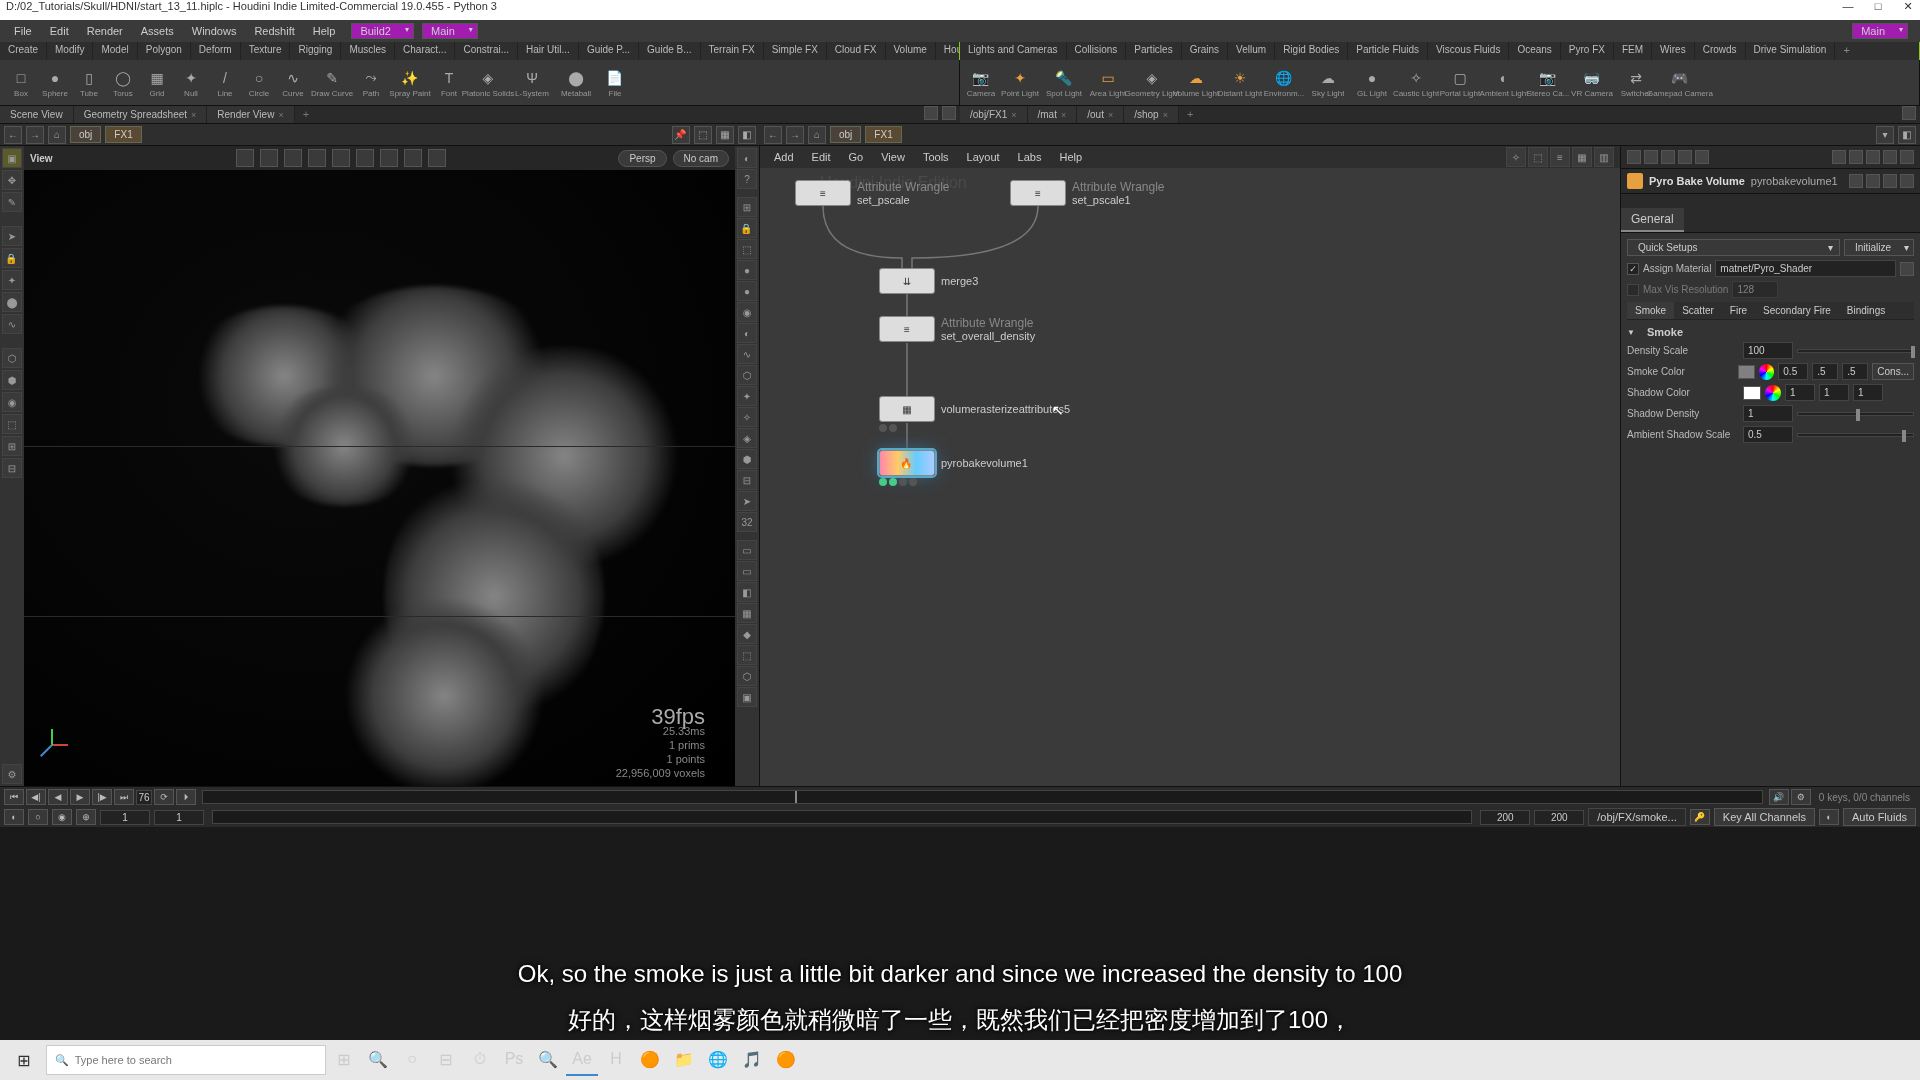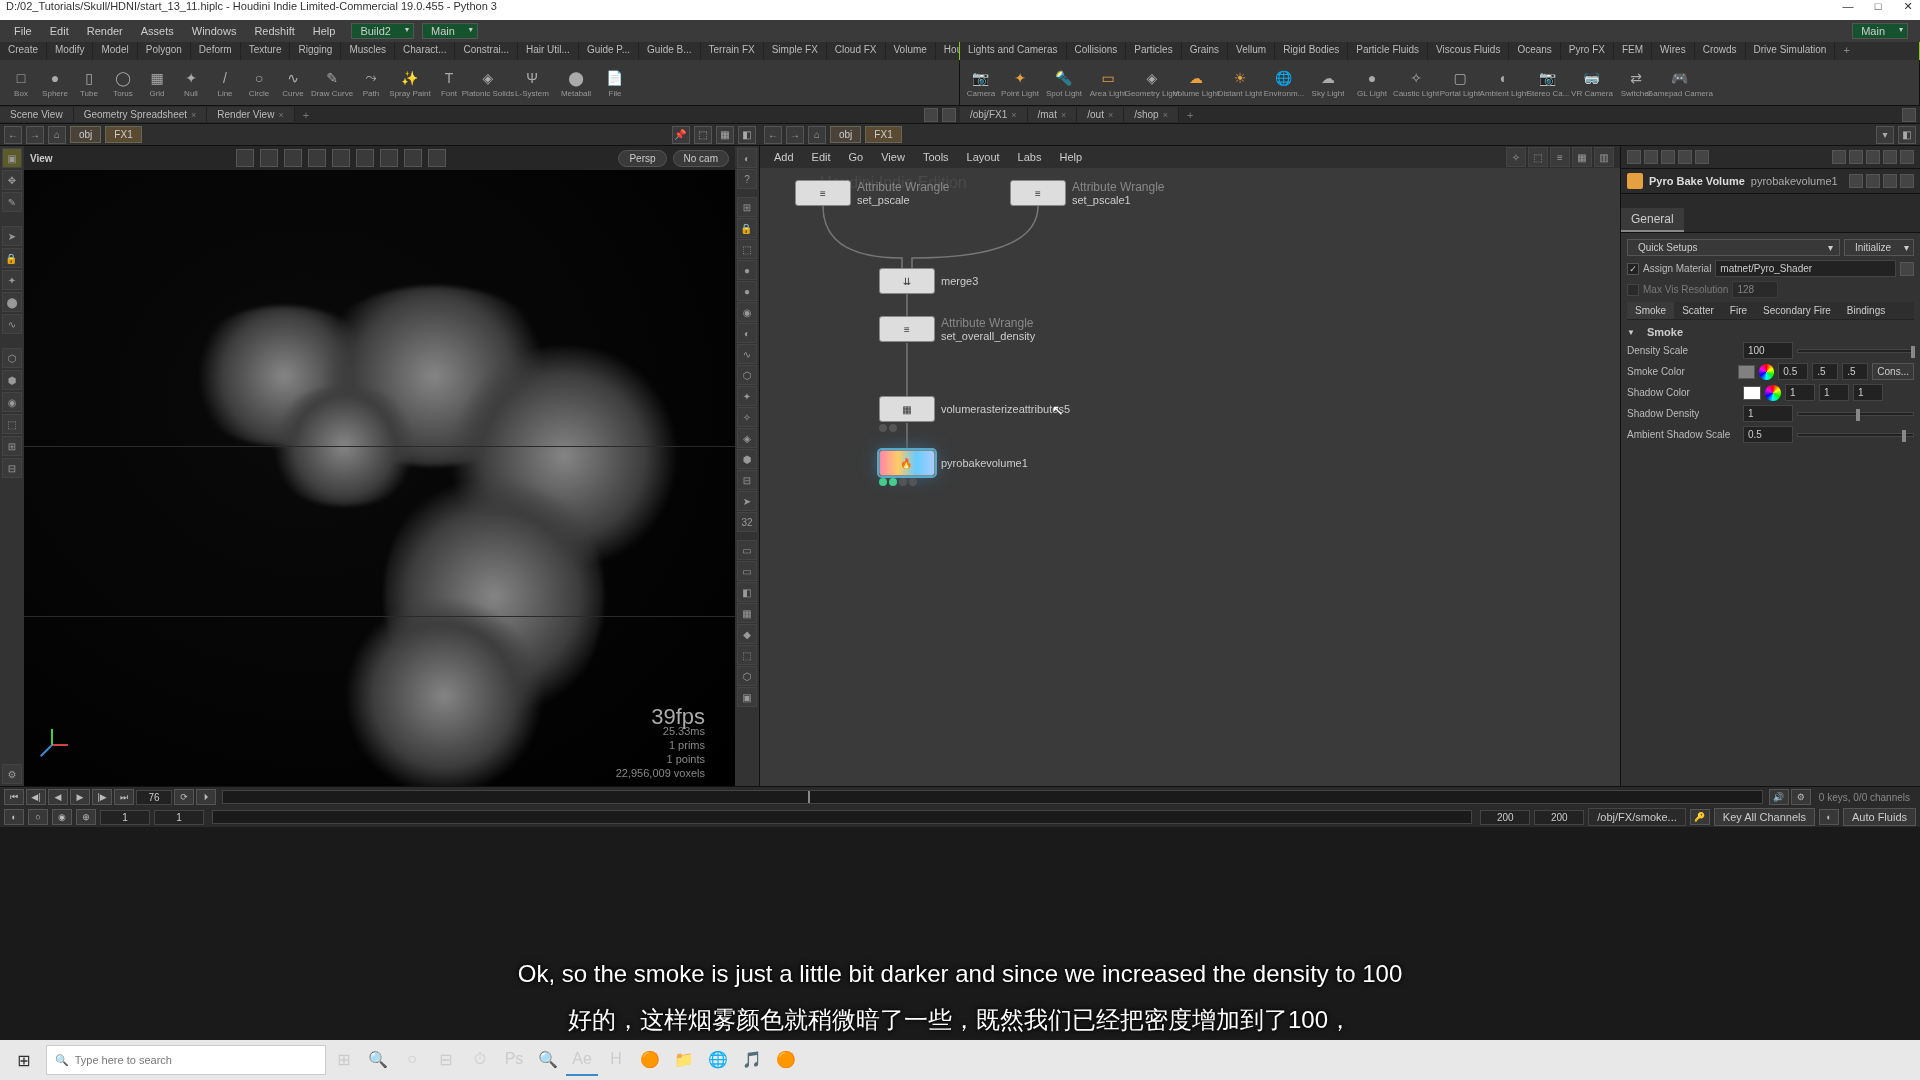--- a/index.html
+++ b/index.html
@@ -7,42 +7,42 @@
 
 
 .titlebar { background:#fff; color:#333; height:20px; display:flex; align-items:flex-start; padding:0 6px; justify-content:space-between; }
 .titlebar .ttl { font-size:11px; }
 .titlebar .winbtns { display:flex; gap:18px; font-size:11px; }
 .titlebar .winbtn { width:12px; text-align:center; cursor:pointer; }
 
 
 .menubar { background:#3a3a3a; height:22px; display:flex; align-items:center; padding:0 6px; gap:2px; }
 .menubar .mitem { padding:2px 8px; cursor:pointer; color:#ccc; }
-.menubar .desk { margin-left:6px; background:#14532d; border:1px solid #555; padding:1px 22px 1px 8px; position:relative; }
+.menubar .desk { margin-left:6px; background:#a21caf; border:1px solid #555; padding:1px 22px 1px 8px; position:relative; }
 .menubar .desk::after { content:"▾"; position:absolute; right:4px; font-size:8px; }
 .menubar .spacer { flex:1; }
 
 
 .shelftabs { background:#2e2e2e; height:18px; display:flex; }
 .shelftabs .sgroup { display:flex; flex:1; border-right:1px solid #84cc16; overflow:hidden; }
 .shelftabs .stab { padding:2px 8px; color:#bbb; font-size:10px; white-space:nowrap; cursor:pointer; border-right:1px solid #222; }
 .shelftabs .add { padding:2px 8px; color:#888; }
 
 
 .shelftools { background:#383838; height:46px; display:flex; border-bottom:1px solid #111; }
 .shelftools .tgroup { display:flex; flex:1; padding:2px 4px; gap:0; border-right:1px solid #111; }
 .tool { width:34px; display:flex; flex-direction:column; align-items:center; justify-content:center; cursor:pointer; }
 .tool .ticon { width:20px; height:20px; display:flex; align-items:center; justify-content:center; font-size:14px; color:#aaa; }
 .tool .tlabel { font-size:8px; color:#999; margin-top:1px; white-space:nowrap; overflow:hidden; }
 .tool.wide { width:44px; }
 .tool.orange .ticon { color:#e6a040; }
 
 
 .panetabs { background:#2a2a2a; height:18px; display:flex; border-bottom:1px solid #111; }
-.panetabs .left, .panetabs .right { display:flex; flex:1; align-items:center; }
+.panetabs .left, .panetabs .right { display:flex; flex:1; }
 .ptab { padding:2px 10px; background:#333; border-right:1px solid #222; font-size:10px; color:#bbb; cursor:pointer; display:flex; align-items:center; gap:4px; }
 .ptab .x { color:#777; font-size:9px; }
 .panetabs .add { padding:2px 8px; color:#777; }
 .panetabs .icons { margin-left:auto; display:flex; gap:4px; padding-right:4px; }
 .panetabs .picon { width:14px; height:14px; background:#444; border:1px solid #555; }
 
 
 .pathbar { background:#2e2e2e; height:22px; display:flex; align-items:center; padding:0 4px; gap:4px; border-bottom:1px solid #111; }
 .pathbar .pbtn { width:18px; height:18px; background:#3a3a3a; border:1px solid #555; display:flex; align-items:center; justify-content:center; font-size:10px; color:#aaa; cursor:pointer; }
 .pathbar .pseg { padding:2px 8px; background:#4a4238; border:1px solid #665; font-size:10px; cursor:pointer; }
@@ -113,21 +113,21 @@
 .param-section { display:flex; align-items:center; gap:6px; margin:6px 0 4px; }
 .param-section .pchev { font-size:8px; }
 .param-subtabs { display:flex; background:#2e2e2e; border-bottom:1px solid #222; margin-bottom:4px; }
 .param-subtab { padding:3px 8px; font-size:10px; cursor:pointer; }
 .param-subtab.active { background:#3a3a3a; }
 
 
 .timeline { background:#2a2a2a; border-top:1px solid #111; }
 .tl-top { height:20px; display:flex; align-items:center; padding:0 4px; gap:2px; }
 .tl-btn { width:20px; height:16px; background:#383838; border:1px solid #555; display:flex; align-items:center; justify-content:center; font-size:9px; color:#bbb; cursor:pointer; }
-.tl-frame { width:36px; background:#222; border:1px solid #444; color:#ccc; text-align:center; font-size:10px; padding:1px; }
+.tl-frame { width:16px; background:#222; border:1px solid #444; color:#ccc; text-align:center; font-size:10px; padding:1px; }
 .tl-track { flex:1; height:14px; background:#1a1a1a; border:1px solid #444; position:relative; margin:0 4px; }
 .tl-track .marker { position:absolute; top:0; bottom:0; width:2px; background:#888; }
 .tl-right { color:#888; font-size:10px; padding:0 6px; }
 .tl-bot { height:20px; display:flex; align-items:center; padding:0 4px; gap:4px; }
 
 
 .subtitle { position:absolute; left:50%; transform:translateX(-50%); text-align:center; font-size:24px; color:#fff; text-shadow:0 0 6px #000, 0 0 3px #000; pointer-events:none; }
 
 
 .taskbar { position:absolute; bottom:0; left:0; right:0; height:40px; background:#e8e8e8; display:flex; align-items:center; padding:0 4px; gap:2px; }

